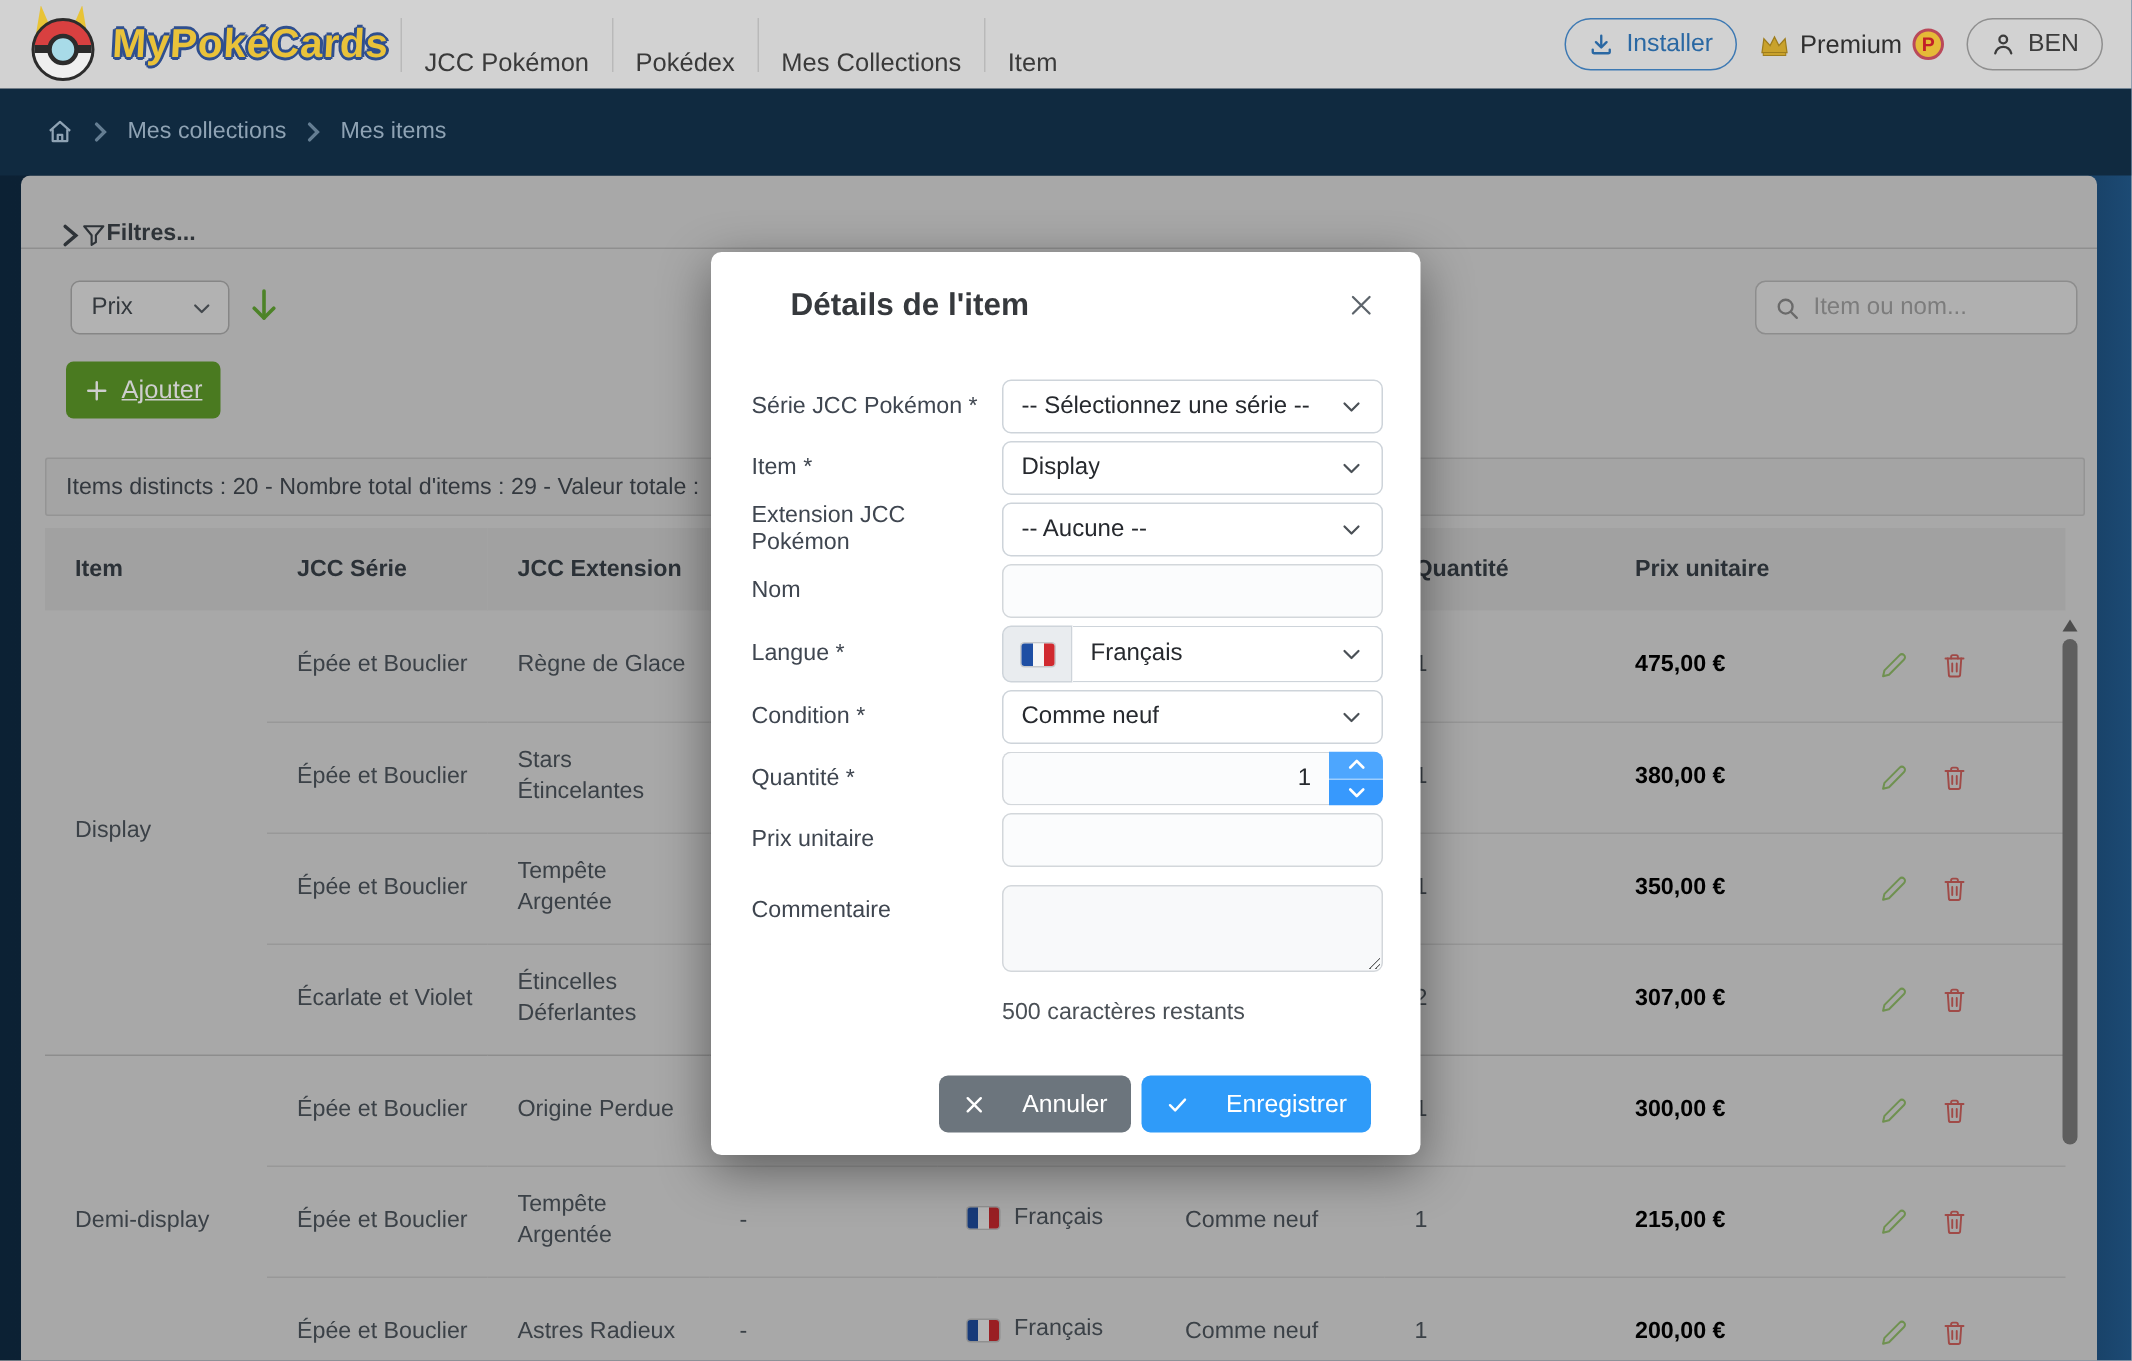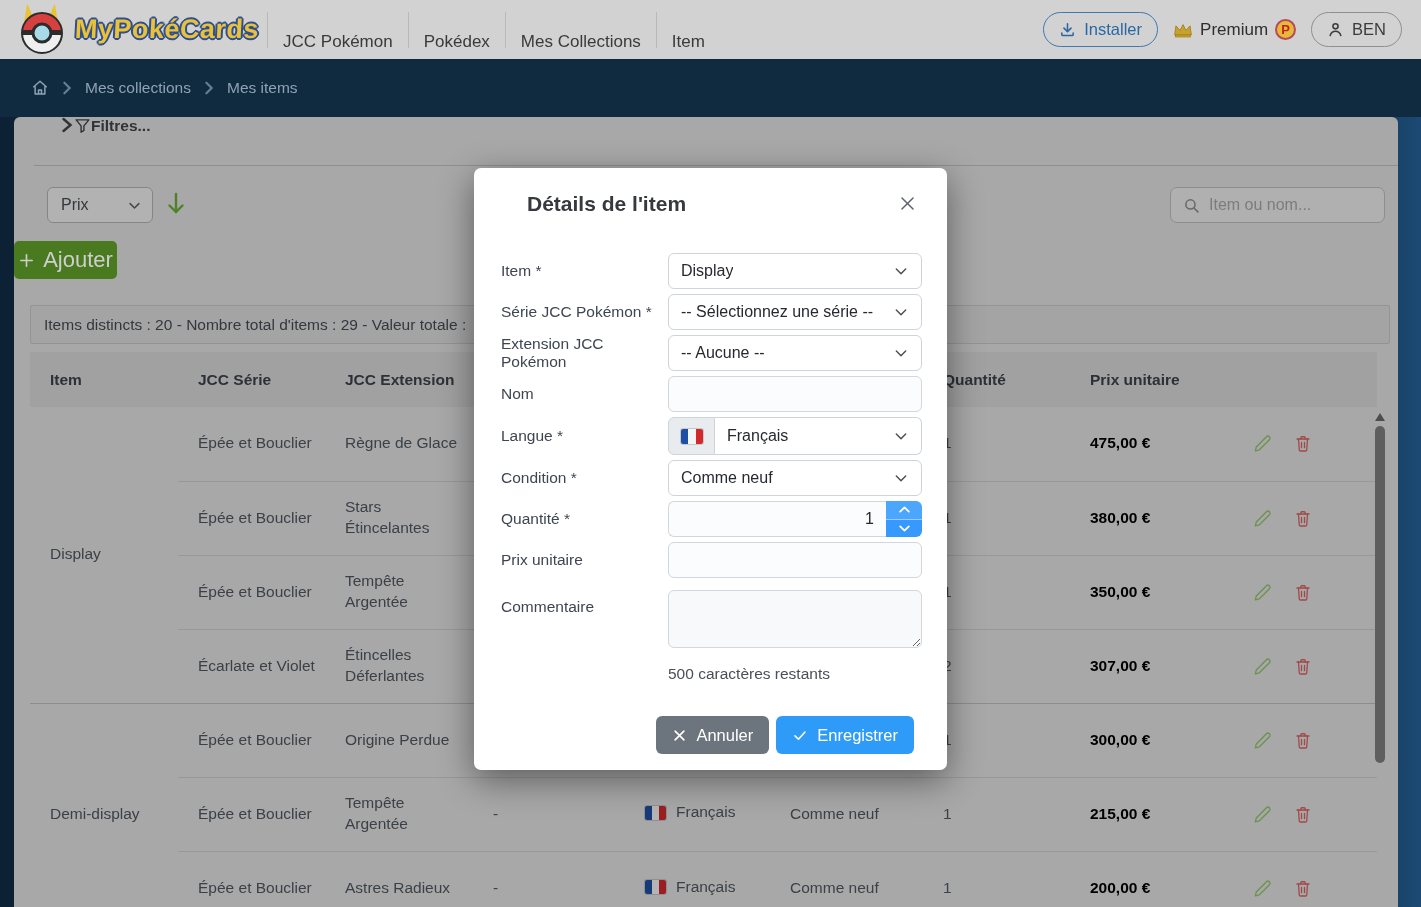--- a/index.html
+++ b/index.html
@@ -27,28 +27,28 @@
   .pill.user { border:1.5px solid #8f8f8f; color:#3c3c3c; }
   .premium { display:flex; align-items:center; gap:7px; font-size:17px; color:#2f2f2f; cursor:pointer; }
   .coin { width:21px; height:21px; border-radius:50%; background:#e5ba37; border:2px solid #b9495a; color:#c22028; font-weight:800; font-size:13px; display:flex; align-items:center; justify-content:center; }
 
   
   .breadcrumb { position:absolute; top:59px; left:0; width:100%; height:58px; background:#102a40; display:flex; align-items:center; gap:12px; padding-left:31px; color:#8fa3b4; font-size:15.5px; z-index:2; }
   .bc-link { cursor:pointer; }
 
   
   .card { position:absolute; top:117px; left:14px; width:1384px; height:calc(100% - 117px + 40px); background:#a8a8a8; border-radius:6px 6px 0 0; z-index:1; }
-  .filter-row { height:49px; border-bottom:1px solid #8f8f8f; display:flex; align-items:flex-start; padding-left:25px; color:#2e3338;margin-left:20px; }
+  .filter-row { height:49px; border-bottom:1px solid #8f8f8f; display:flex; align-items:flex-end; padding-left:25px; color:#2e3338; }
   .filter-label { font-weight:700; font-size:15.5px; }
   .sort-select { position:absolute; left:33px; top:70px; width:106px; height:36px; background:#b2b2b2; border:1px solid #868686; border-radius:6px; display:flex; align-items:center; justify-content:space-between; padding:0 10px 0 13px; font-size:16px; color:#33383d; cursor:pointer; }
   .sort-dir { position:absolute; left:150px; top:73px; cursor:pointer; }
   .search-box { position:absolute; top:70px; right:13px; width:215px; height:36px; background:#b0b0b0; border:1px solid #8d8d8d; border-radius:7px; display:flex; align-items:center; gap:9px; padding-left:12px; }
   .search-box input { border:0; background:transparent; outline:none; font-size:16px; color:#4a4a4a; width:160px; }
   .search-box input::placeholder { color:#7c7c7c; }
-  .add-btn { position:absolute; left:0; top:124px; width:103px; height:38px; background:#4a7a20; border:0; border-radius:5px; display:flex; align-items:center; justify-content:center; gap:8px; color:#cecece; font-size:22px; cursor:pointer; }
+  .add-btn { position:absolute; left:30px; top:124px; width:103px; height:38px; background:#4a7a20; border:0; border-radius:5px; display:flex; align-items:center; justify-content:center; gap:8px; color:#cecece; font-size:17px; cursor:pointer;text-decoration:underline; }
   .stats-bar { position:absolute; left:16px; right:8px; top:188px; height:39px; background:#a4a4a4; border:1px solid #949494; border-radius:2px; display:flex; align-items:center; padding-left:13px; font-size:15.5px; color:#33383e; white-space:nowrap; overflow:hidden; }
 
   
   .table-wrap { position:absolute; left:16px; top:235px; width:1347px; }
   table { border-collapse:collapse; table-layout:fixed; width:1347px; }
   th { height:55px; padding-left:20px; text-align:left; font-size:15.5px; font-weight:700; color:#2b3137; background:#a1a1a1; vertical-align:middle; }
   td { height:74px; padding:8px 6px 8px 20px; font-size:15.5px; color:#3b4147; vertical-align:middle; line-height:1.35; border-top:1px solid #989898; }
   tr.first td { border-top:0; }
   tr.group-start td { border-top:1px solid #8d8d8d; }
   tr.first.group-start td { border-top:0; }
@@ -83,21 +83,21 @@
   .qty-group { display:flex; width:254px; }
   .qty-inp { flex:1; height:36px; border:1px solid #d3d7db; border-right:0; border-radius:6px 0 0 6px; background:#fbfcfd; text-align:right; padding-right:12px; font-size:16px; color:#26292e; outline:none; width:50px; }
   .spin { width:36px; height:36px; display:flex; flex-direction:column; border-radius:0 6px 6px 0; overflow:hidden; flex-shrink:0; }
   .spin button { flex:1; border:0; background:#3799fd; display:flex; align-items:center; justify-content:center; cursor:pointer; }
   .spin button.up { background:#4da6fe; border-bottom:1px solid rgba(255,255,255,.45); }
   .frow.ta { align-items:flex-start; margin-top:12px; }
   .frow.ta > label { padding-top:8px; }
   .txa { width:254px; height:58px; border:1px solid #d3d7db; border-radius:6px; background:#f8f9fa; resize:both; outline:none; font-size:15px; padding:6px 9px; color:#26292e; }
   .helper { margin-top:13px; font-size:15.5px; color:#4a5056; }
   .modal-foot { margin-top:33px; display:flex; justify-content:flex-end; gap:7px; padding-right:8px; }
-  .btn { height:38px; border:0; border-radius:6px; display:inline-flex; align-items:center; gap:9px; padding:0 16px; font-size:16.5px; color:#fff; cursor:pointer; }
+  .btn { height:38px; border:0; border-radius:6px; display:inline-flex; align-items:center; gap:24px; padding:0 16px; font-size:16.5px; color:#fff; cursor:pointer; }
   .btn.cancel { background:#6c757d; }
   .btn.save { background:#2f9bf9; }
 </style>
 </head>
 <body>
 
 <header class="navbar">
   <div class="logo">
     <div class="ball-wrap">
       <div class="ear l"></div>
@@ -448,32 +448,32 @@
   <div class="modal-head">
     <div class="modal-title">Détails de l'item</div>
     <button class="modal-close">
       <svg width="19" height="19" viewBox="0 0 24 24" fill="none" stroke="#5d646b" stroke-width="1.9" stroke-linecap="round">
           <path d="M5 5l14 14M19 5L5 19"></path>
         </svg>
     </button>
   </div>
   <div class="modal-body">
     <div class="frow">
+      <label>Série JCC Pokémon *</label>
+      <div class="control sel">
+        <span>-- Sélectionnez une série --</span>
+        <svg width="16" height="16" viewBox="0 0 24 24" fill="none" stroke="#4a5056" stroke-width="2.2" stroke-linecap="round" stroke-linejoin="round">
+            <path d="M5 9l7 7 7-7"></path>
+          </svg>
+      </div>
+    </div>
+    <div class="frow">
       <label>Item *</label>
       <div class="control sel">
         <span>Display</span>
-        <svg width="16" height="16" viewBox="0 0 24 24" fill="none" stroke="#4a5056" stroke-width="2.2" stroke-linecap="round" stroke-linejoin="round">
-            <path d="M5 9l7 7 7-7"></path>
-          </svg>
-      </div>
-    </div>
-    <div class="frow">
-      <label>Série JCC Pokémon *</label>
-      <div class="control sel">
-        <span>-- Sélectionnez une série --</span>
         <svg width="16" height="16" viewBox="0 0 24 24" fill="none" stroke="#4a5056" stroke-width="2.2" stroke-linecap="round" stroke-linejoin="round">
             <path d="M5 9l7 7 7-7"></path>
           </svg>
       </div>
     </div>
     <div class="frow">
       <label>Extension JCC Pokémon</label>
       <div class="control sel">
         <span>-- Aucune --</span>
         <svg width="16" height="16" viewBox="0 0 24 24" fill="none" stroke="#4a5056" stroke-width="2.2" stroke-linecap="round" stroke-linejoin="round">

